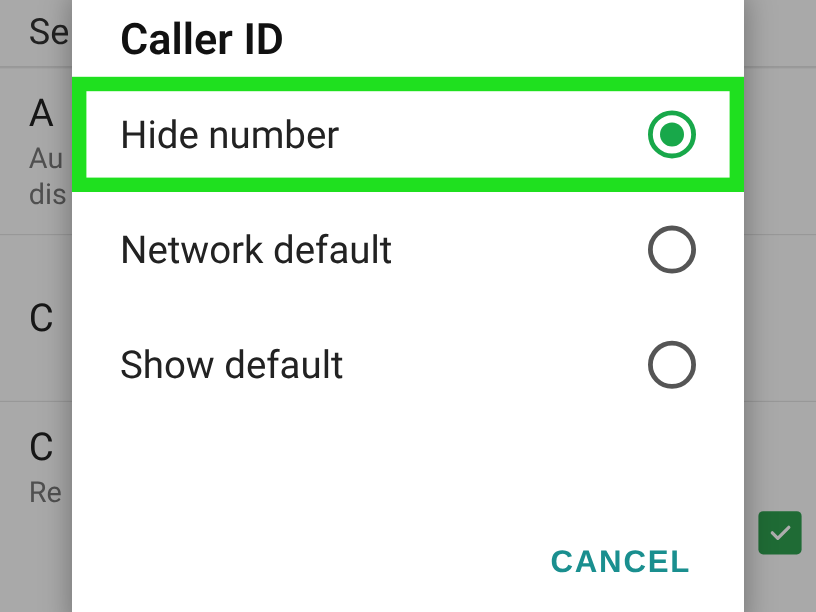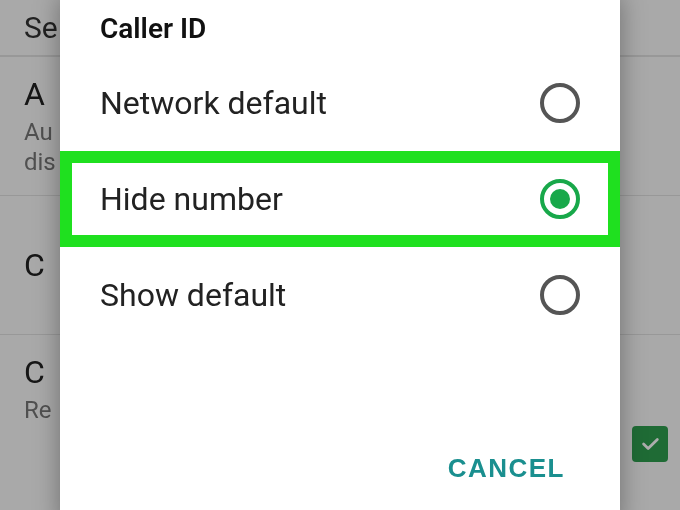--- a/index.html
+++ b/index.html
@@ -16,42 +16,42 @@
     .bg .check { position:absolute; right:12px; bottom:48px; width:36px; height:36px; background:#2e9e4f; border-radius:4px; display:flex; align-items:center; justify-content:center; color:#fff; }
 
     .scrim { position:absolute; inset:0; background: rgba(0,0,0,0.32); }
 
     .dialog {
       position: absolute; left: 60px; right: 60px; top: -10px; bottom: -10px;
       background: #ffffff; box-shadow: 0 6px 24px rgba(0,0,0,0.35);
       display:flex; flex-direction:column;
     }
     .dialog-title-wrap { padding: 22px 40px 10px 40px; }
-    .dialog-title { font-size: 28px; font-weight: 600; color:#111; }
+    .dialog-title { font-size: 36px; font-weight: 600; color:#111; }
     .options { flex:0 0 auto; }
     .option {
       display:flex; align-items:center; justify-content:space-between;
       padding: 28px 40px; cursor:pointer; position:relative;
     }
     .option:not(:last-child) { border-bottom: none; }
     .opt-label { font-size: 32px; color:#222; }
     .radio {
       width: 40px; height: 40px; border: 4px solid #555; border-radius: 50%;
       display:flex; align-items:center; justify-content:center; flex-shrink:0;
     }
     .radio.selected { border-color: #18a84a; }
     .radio.selected .dot {
       width: 20px; height:20px; border-radius:50%; background:#18a84a;
     }
     .highlight {
       outline: 12px solid #1fe01f;
       outline-offset: -12px;
       background:#fff;
     }
-    .actions { position:absolute; right: 41px; bottom: 26px; }
+    .actions { position:absolute; right: 30px; bottom: 26px; }
     .cancel-btn {
       font-size: 26px; font-weight: 600; letter-spacing: 1.5px;
       color:#1a8f8f; background:none; border:none; cursor:pointer;
       padding: 10px 14px;
     }
   </style>
 </head>
 <body>
 
 <div class="bg">
@@ -77,29 +77,29 @@
 </div>
 
 <div class="scrim"></div>
 
 <div class="dialog">
   <div class="dialog-title-wrap">
     <div class="dialog-title">Caller ID</div>
   </div>
 
   <div class="options">
+    <div class="option highlight">
+      <span class="opt-label">Hide number</span>
+      <span class="radio selected">
+          <span class="dot"></span>
+        </span>
+    </div>
     <div class="option">
       <span class="opt-label">Network default</span>
       <span class="radio">
-          <span class="dot"></span>
-        </span>
-    </div>
-    <div class="option highlight">
-      <span class="opt-label">Hide number</span>
-      <span class="radio selected">
           <span class="dot"></span>
         </span>
     </div>
     <div class="option">
       <span class="opt-label">Show default</span>
       <span class="radio">
           <span class="dot"></span>
         </span>
     </div>
   </div>

